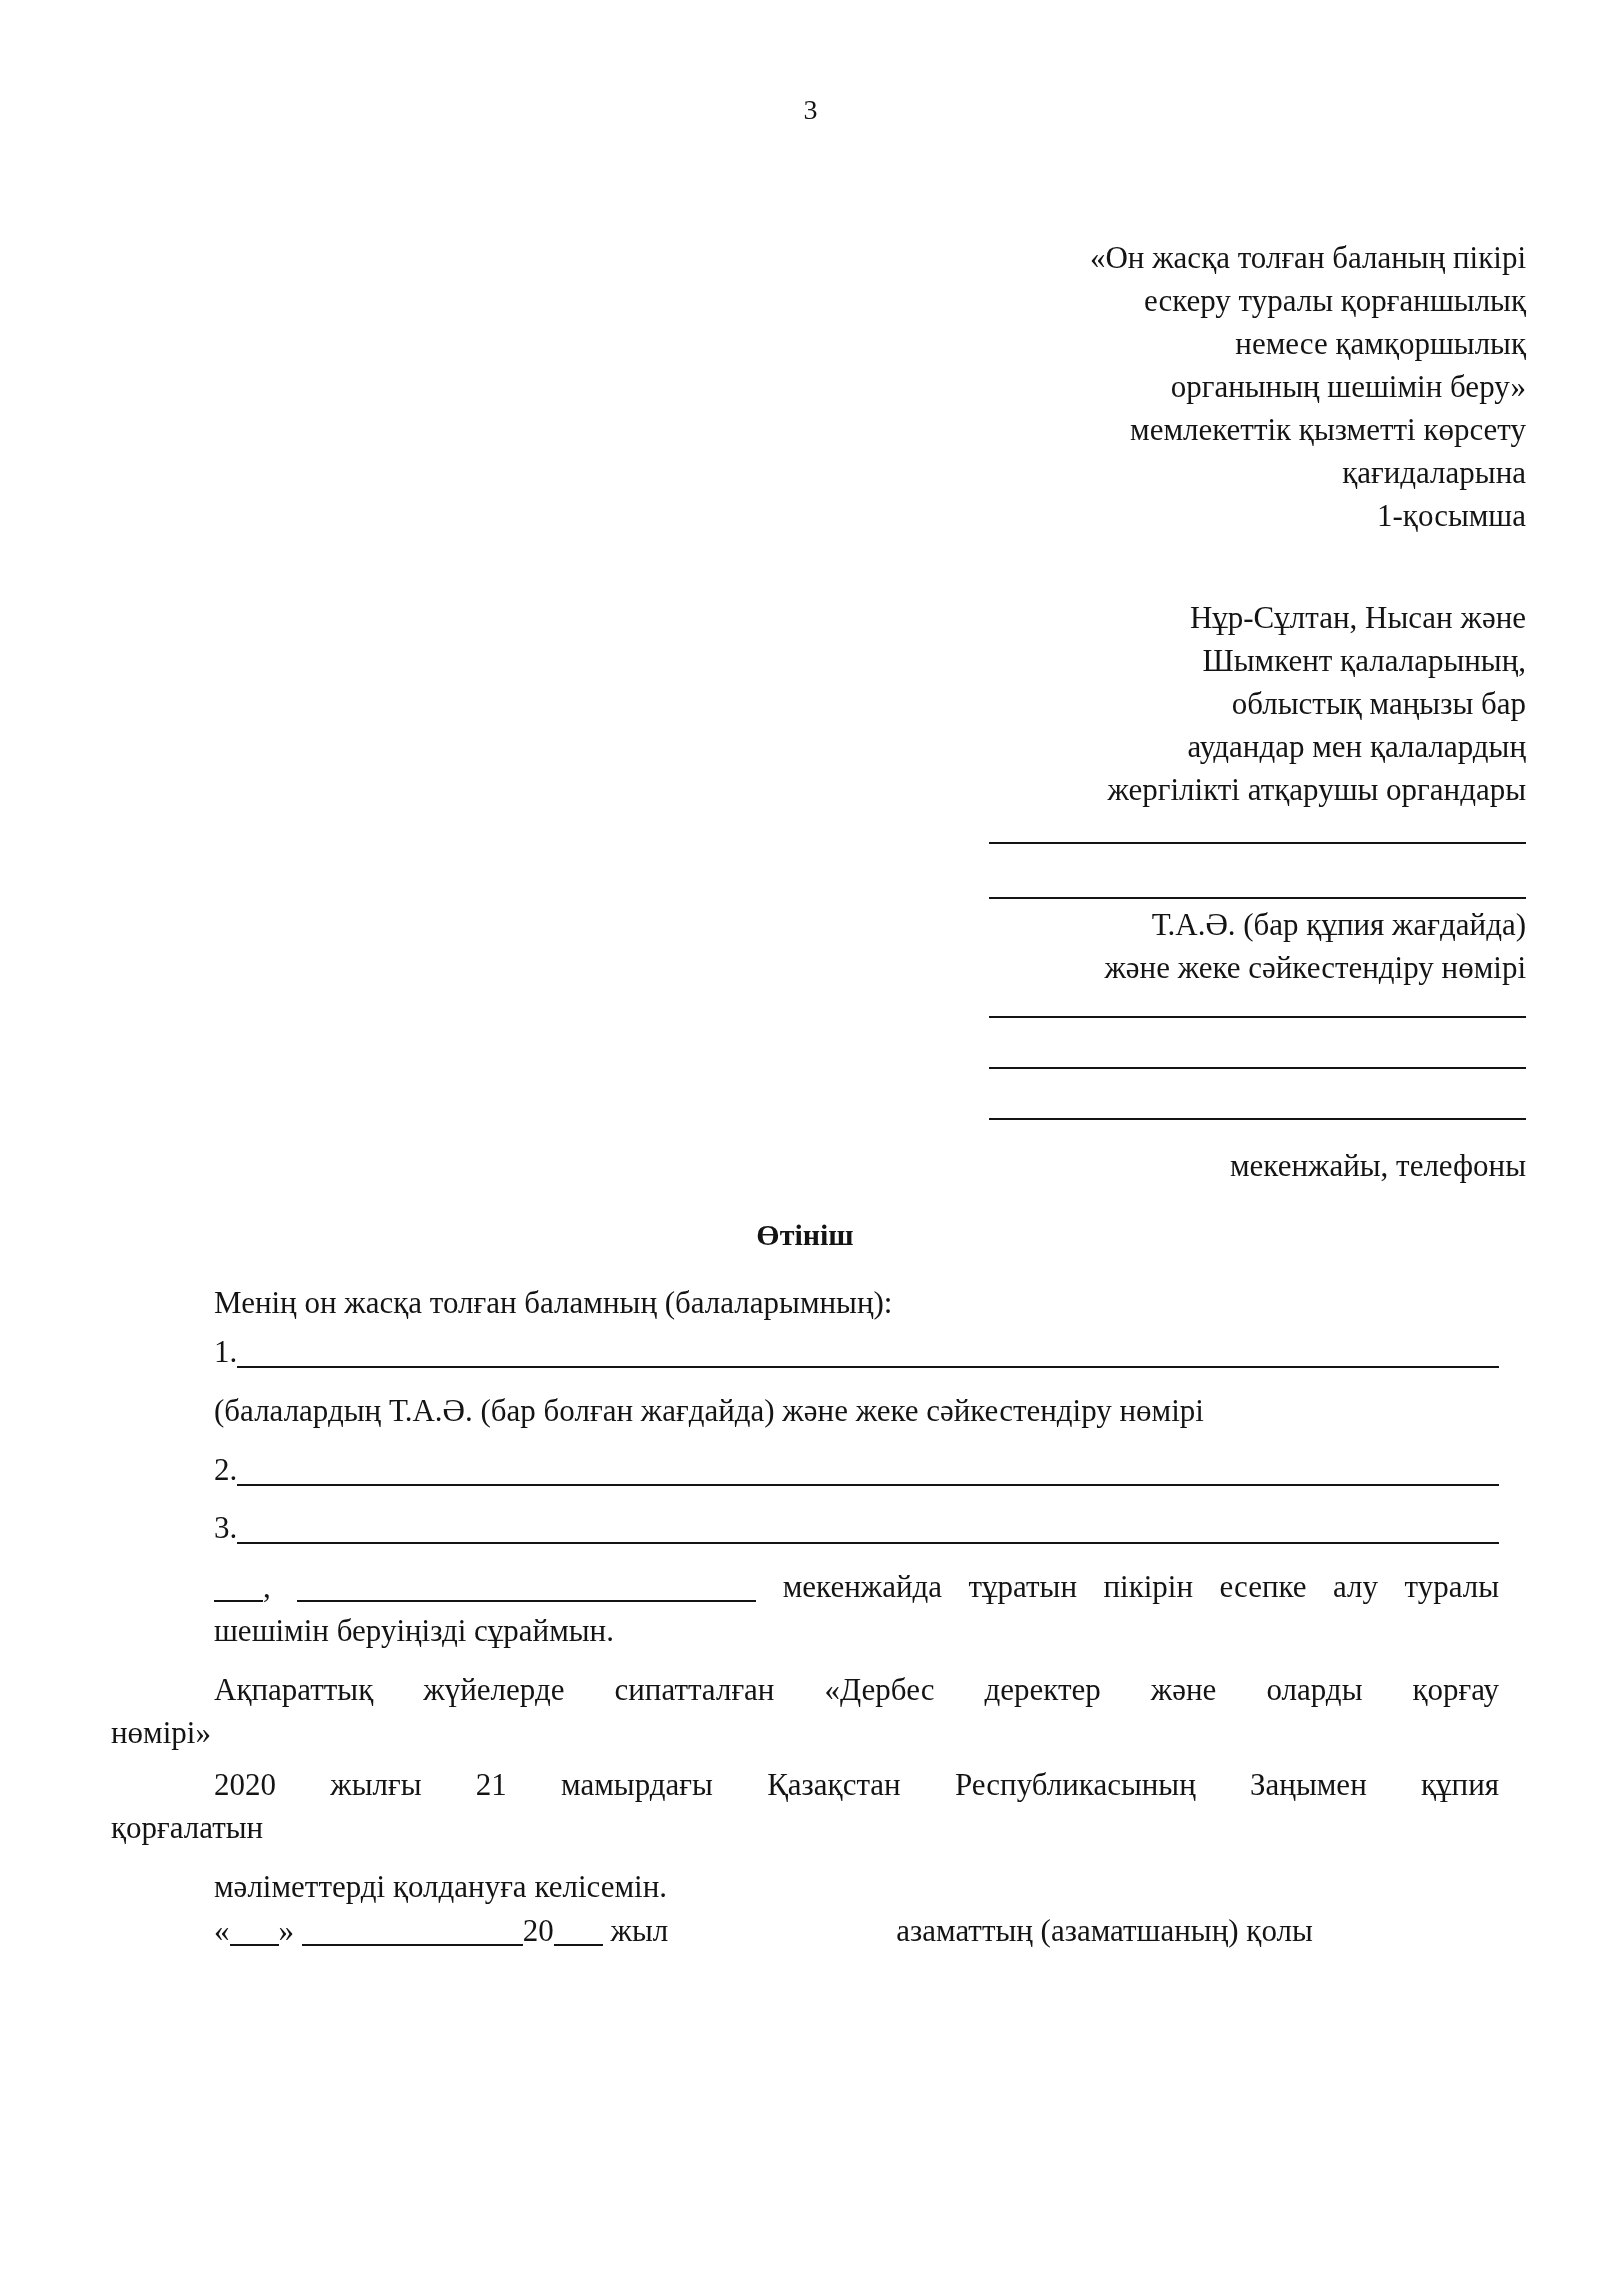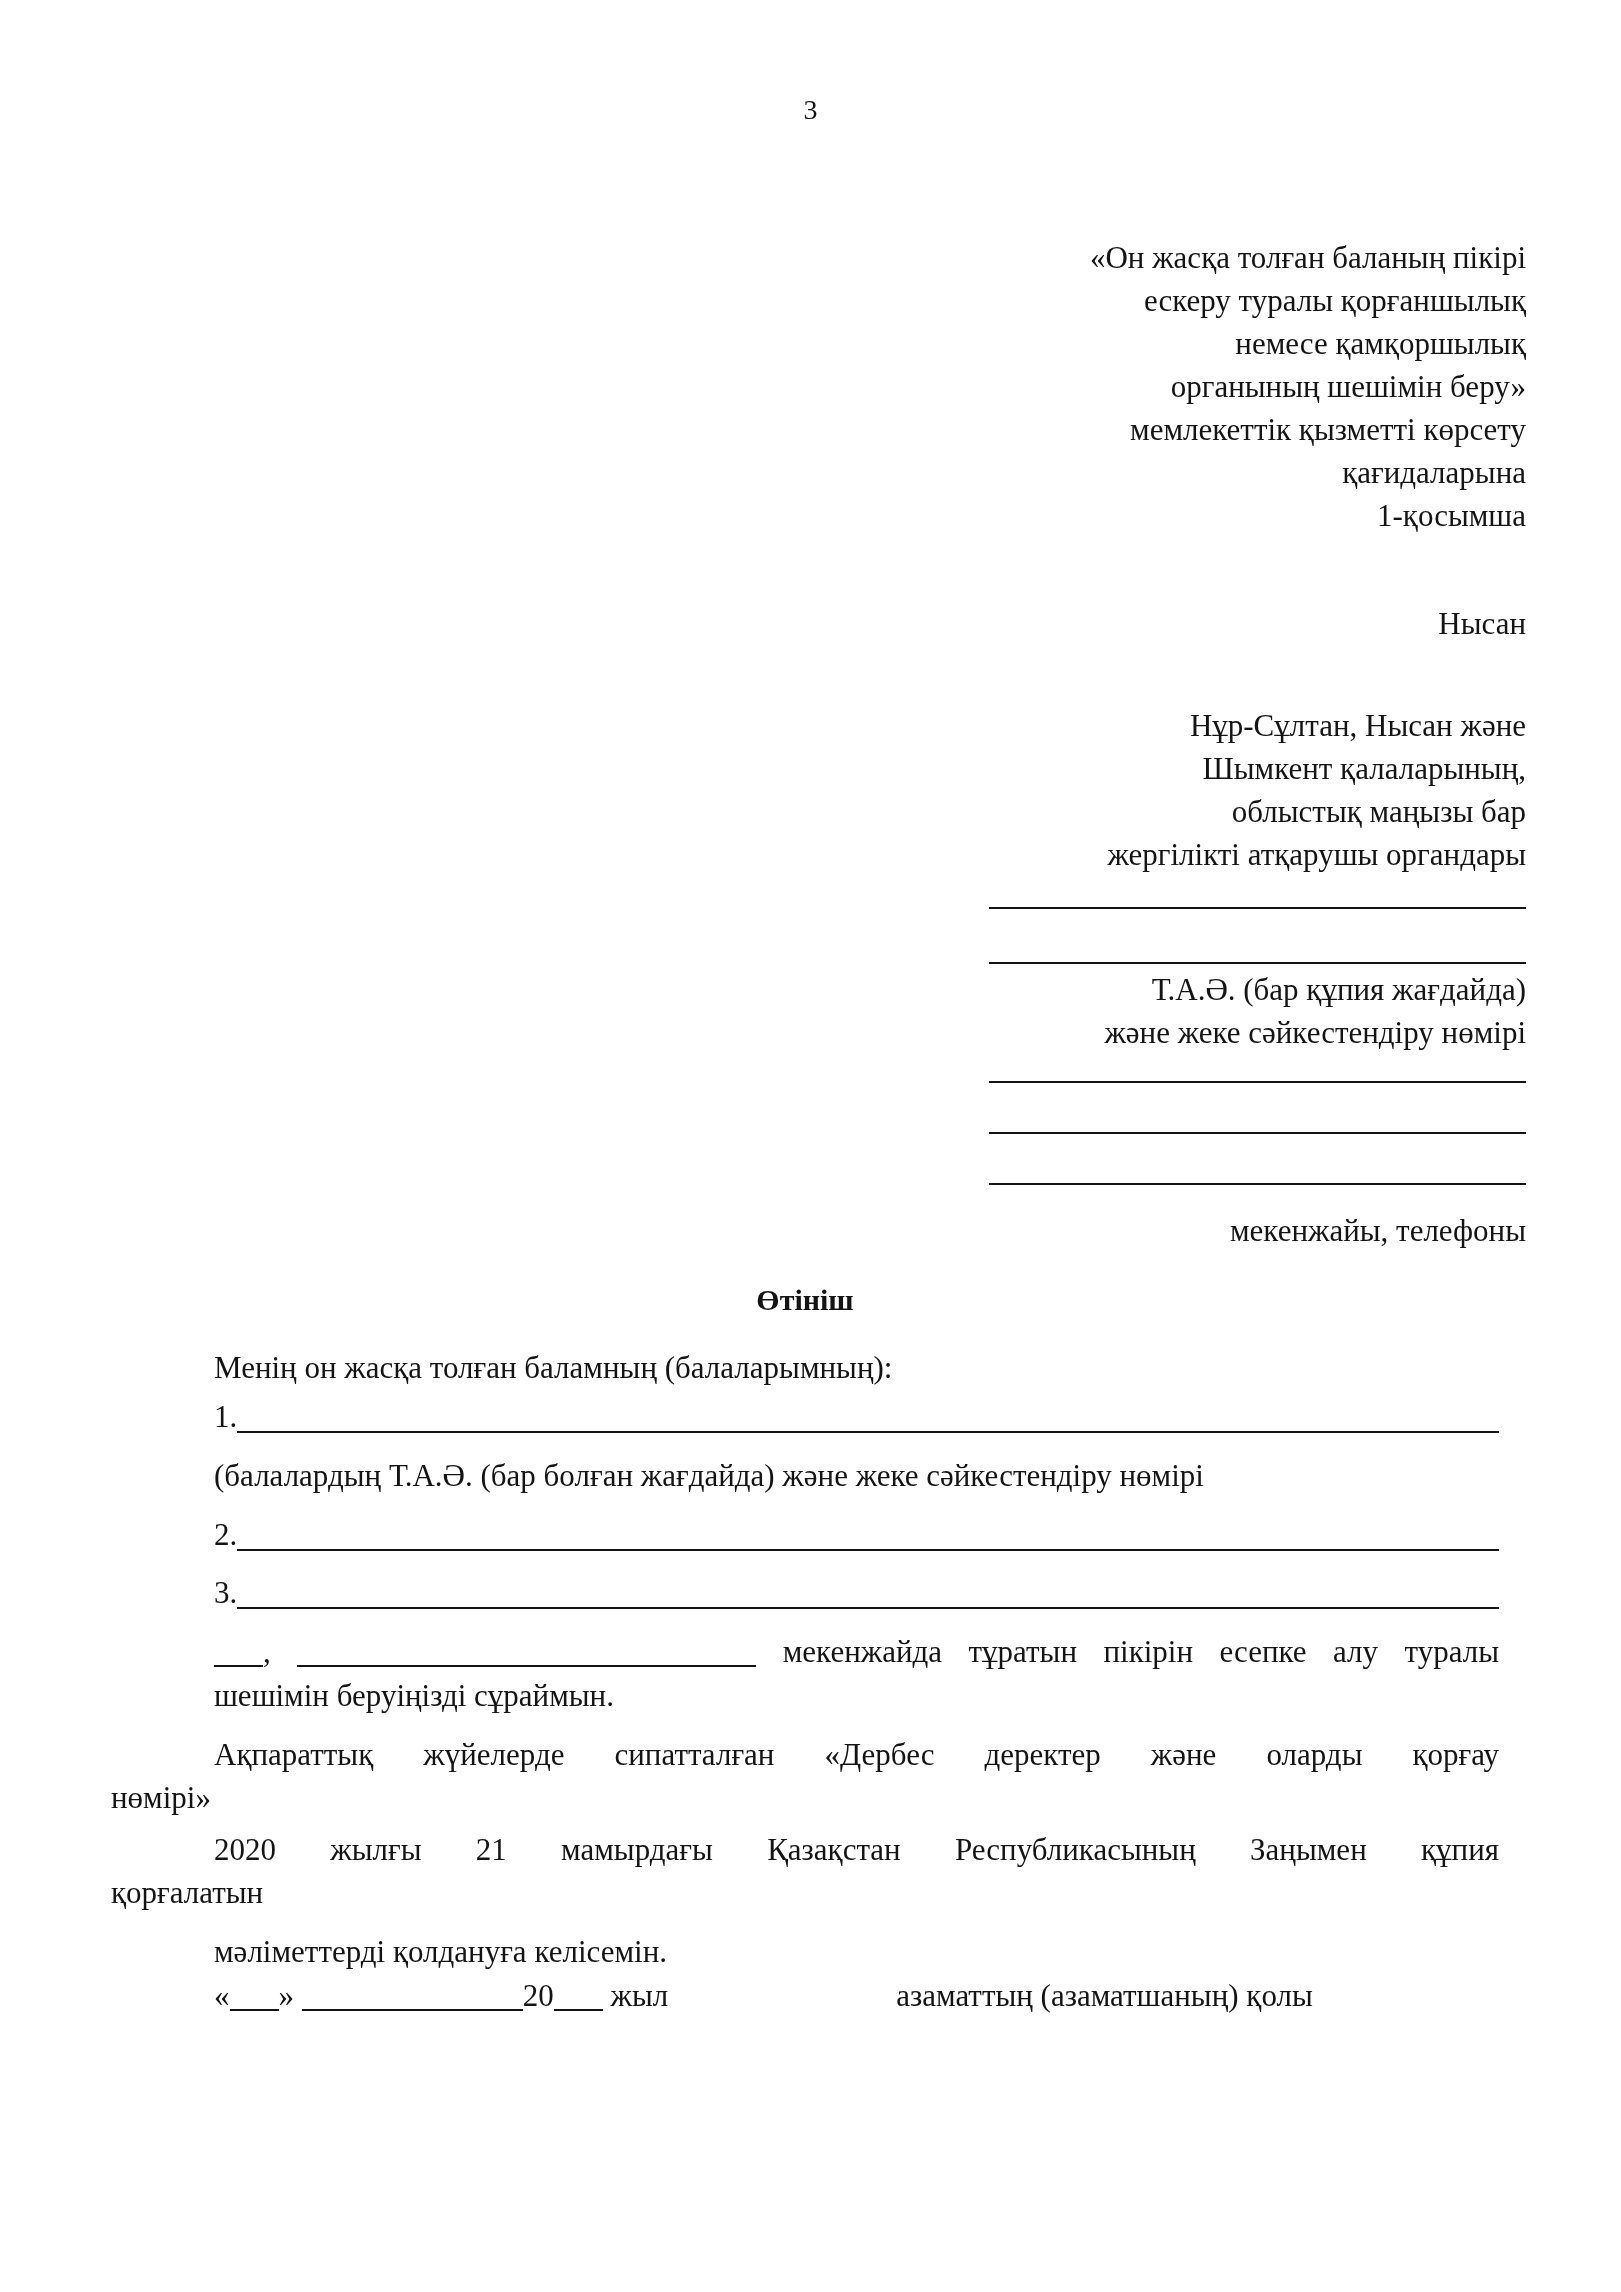--- a/index.html
+++ b/index.html
@@ -81,26 +81,26 @@
   <div class="rblock appendix">
     <div>«Он жасқа толған баланың пікірі</div>
     <div>ескеру туралы қорғаншылық</div>
     <div>немесе қамқоршылық</div>
     <div>органының шешімін беру»</div>
     <div>мемлекеттік қызметті көрсету</div>
     <div>қағидаларына</div>
     <div>1-қосымша</div>
   </div>
 
-  <div class="rblock formlabel">Нысан</div>
 
   <div class="rblock addressee">
     <div>Нұр-Сұлтан, Нысан және</div>
     <div>Шымкент қалаларының,</div>
     <div>облыстық маңызы бар</div>
+    <div>аудандар мен қалалардың</div>
     <div>жергілікті атқарушы органдары</div>
   </div>
 
   <div class="rblock">
     <div class="hr hr1"></div>
     <div class="hr hr2"></div>
     <div class="cap1">Т.А.Ә. (бар құпия жағдайда)</div>
     <div>және жеке сәйкестендіру нөмірі</div>
     <div class="hr hr3"></div>
     <div class="hr hr4"></div>

